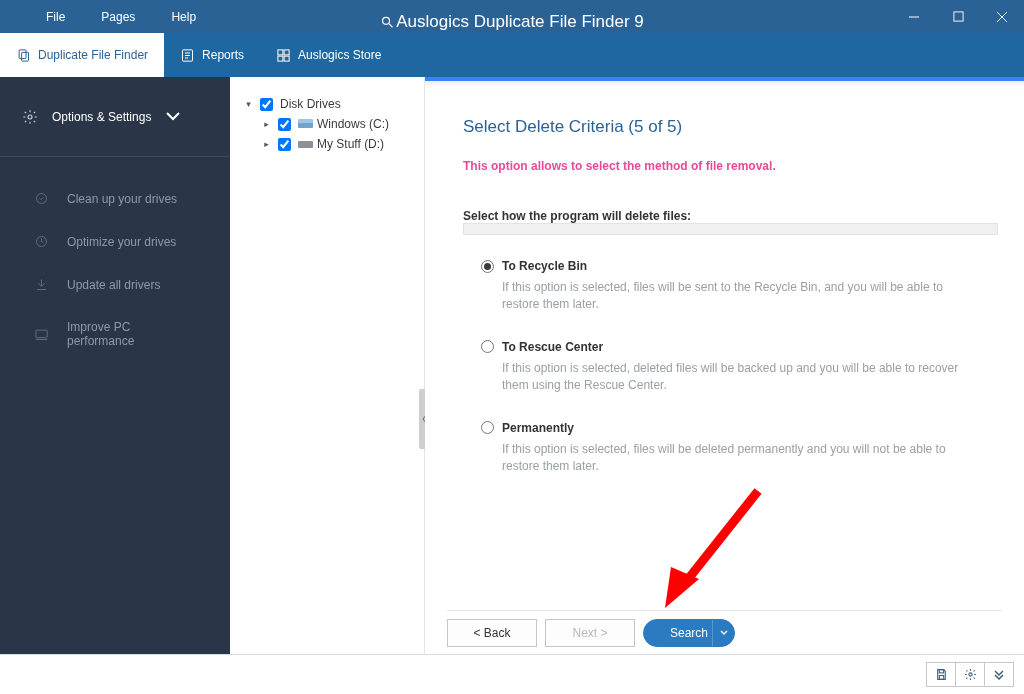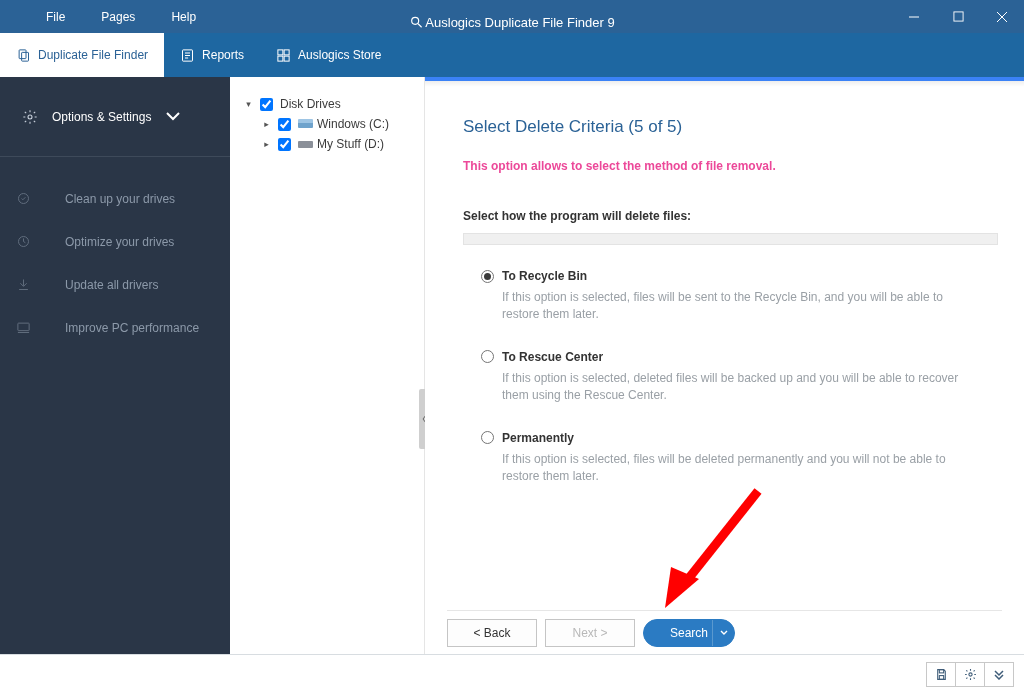--- a/index.html
+++ b/index.html
@@ -19,21 +19,21 @@
     display: flex;
     align-items: center;
     color: #ffffff;
     position: relative;
   }
   .menu { display: flex; gap: 0; padding-left: 28px; }
   .menu-item { padding: 6px 18px; font-size: 12px; cursor: default; }
   .title-center {
     position: absolute; left: 50%; transform: translateX(-50%);
     display: flex; align-items: center; gap: 2px;
-    font-size: 13px;
+    font-size: 17px;
     margin-top: 11px;
   }
   .title-center svg { width: 14px; height: 14px; }
   .winctl { position: absolute; right: 0; top: 0; display: flex; }
   .winctl div {
     width: 44px; height: 33px;
     display: flex; align-items: center; justify-content: center;
     color: #ffffff; font-size: 14px;
   }
   
@@ -58,22 +58,22 @@
     color: #9eabba;
   }
   .options {
     height: 80px; display: flex; align-items: center; gap: 14px;
     padding-left: 22px; color: #ffffff; font-size: 12px;
     border-bottom: 1px solid #3e4a5a;
   }
   .options svg { width: 16px; height: 16px; }
   .sidelist { padding-top: 20px; display: flex; flex-direction: column; }
   .sideitem {
-    display: flex; align-items: center; gap: 34px;
-    padding: 14px 16px; color: #8c99a9; font-size: 12px;
+    display: flex; align-items: center; gap: 18px;
+    padding: 14px 34px; color: #8c99a9; font-size: 12px;
   }
   .sideitem svg { width: 15px; height: 15px; flex-shrink: 0; opacity: 0.55; }
   
   .tree {
     width: 195px; background: #ffffff; position: relative;
     padding: 17px 10px 0 14px; font-size: 12px; color: #3b3b3b;
     border-right: 1px solid #e5e5e5;
   }
   .tree-collapse {
     position: absolute; right: -6px; top: 312px;
@@ -89,21 +89,21 @@
   
   .content {
     flex: 1; background: #ffffff; position: relative;
     padding: 36px 26px 0 38px;
     border-top: 4px solid #3b82f6;
   }
   .content-shadow { position:absolute; left:0; right:0; top:0; height:6px;
     background: linear-gradient(#00000011, transparent);}
   .title { color: #2b6296; font-size: 17px; margin-bottom: 22px; }
   .subtitle { color: #ec4899; font-size: 12px; font-weight: 600; margin-bottom: 36px;}
-  .section-label { color:#333; font-size:12px; font-weight:600; margin-bottom:10px;}
+  .section-label { color:#333; font-size:12px; font-weight:600; }
   .section-div { height:12px; background:#f0f0f0; border:1px solid #e3e3e3; margin-bottom:24px;}
   .opt { margin: 0 0 26px 18px; }
   .opt-row { display:flex; align-items:center; gap:8px; margin-bottom:6px;}
   .radio {
     width:13px;height:13px;border:1px solid #757575;border-radius:50%;
     display:inline-flex;align-items:center;justify-content:center;
   }
   .radio.sel::after { content:""; width:7px;height:7px;background:#3a3a3a;border-radius:50%;}
   .opt-label { font-weight:600; color:#333; font-size:12px;}
   .opt-desc { color:#9aa0a6; font-size:12px; margin-left:21px; line-height:1.45; max-width:480px;}

